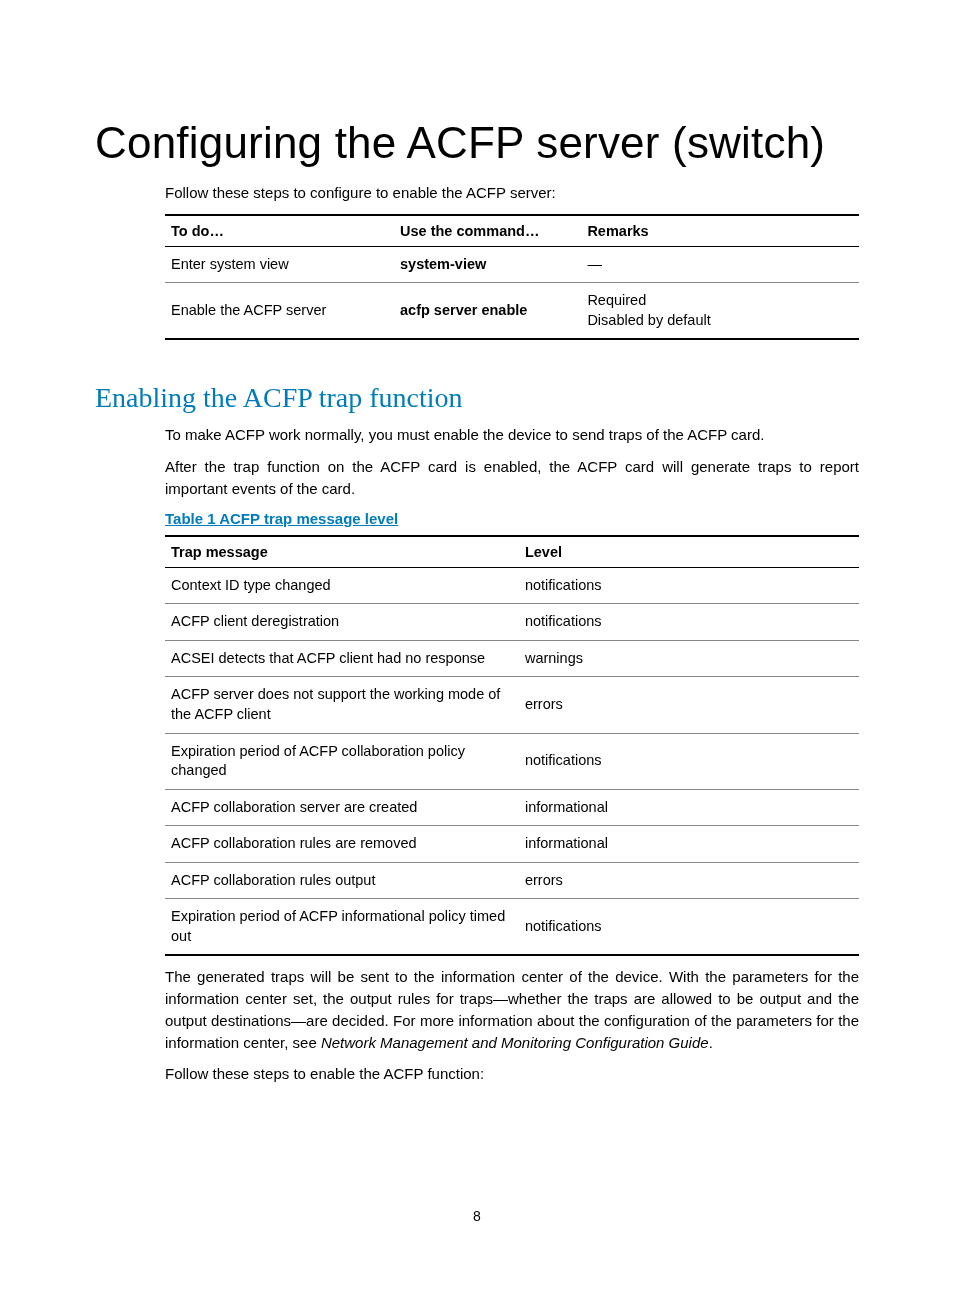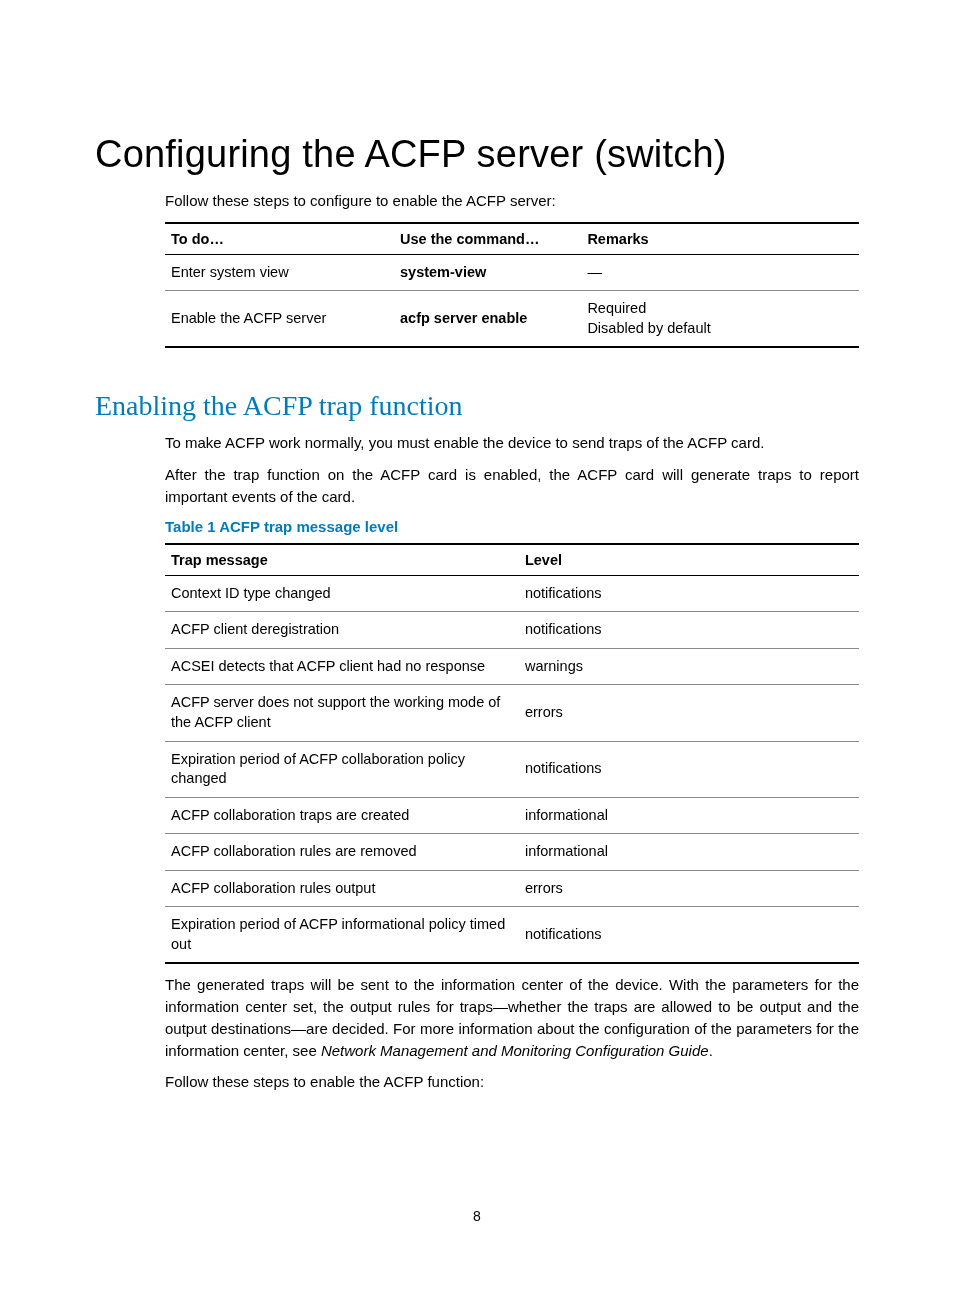--- a/index.html
+++ b/index.html
@@ -16,43 +16,44 @@
     width: 954px;
     height: 1296px;
     box-sizing: border-box;
     padding: 90px 95px 0 95px;
   }
   .content {
     padding-left: 70px;
   }
   h1 {
     font-weight: 300;
-    font-size: 38px;
+    font-size: 44px;
     color: #000;
-    margin: 43px 0 14px -70px;
+    margin: 28px 0 14px -70px;
     letter-spacing: 0.2px;
   }
   h2 {
     font-weight: 400;
     font-size: 28px;
     color: #007cba;
     margin: 22px 0 10px -70px;
   }
   p {
     font-size: 15px;
     line-height: 1.45;
     margin: 10px 0;
     text-align: justify;
   }
   .italic { font-style: italic; }
   .caption {
     color: #007cba;
     font-weight: bold;
     font-size: 15px;
     margin: 8px 0 8px 0;
+    text-decoration: underline;
   }
 
   table {
     border-collapse: collapse;
     width: 100%;
     font-size: 14.5px;
     margin: 4px 0 10px 0;
   }
   table.top-outer {
     margin-top: 0;
@@ -174,21 +175,21 @@
           </tr>
           <tr>
             <td>ACFP server does not support the working mode of the ACFP client</td>
             <td>errors</td>
           </tr>
           <tr>
             <td>Expiration period of ACFP collaboration policy changed</td>
             <td>notifications</td>
           </tr>
           <tr>
-            <td>ACFP collaboration traps are created</td>
+            <td>ACFP collaboration server are created</td>
             <td>informational</td>
           </tr>
           <tr>
             <td>ACFP collaboration rules are removed</td>
             <td>informational</td>
           </tr>
           <tr>
             <td>ACFP collaboration rules output</td>
             <td>errors</td>
           </tr>

